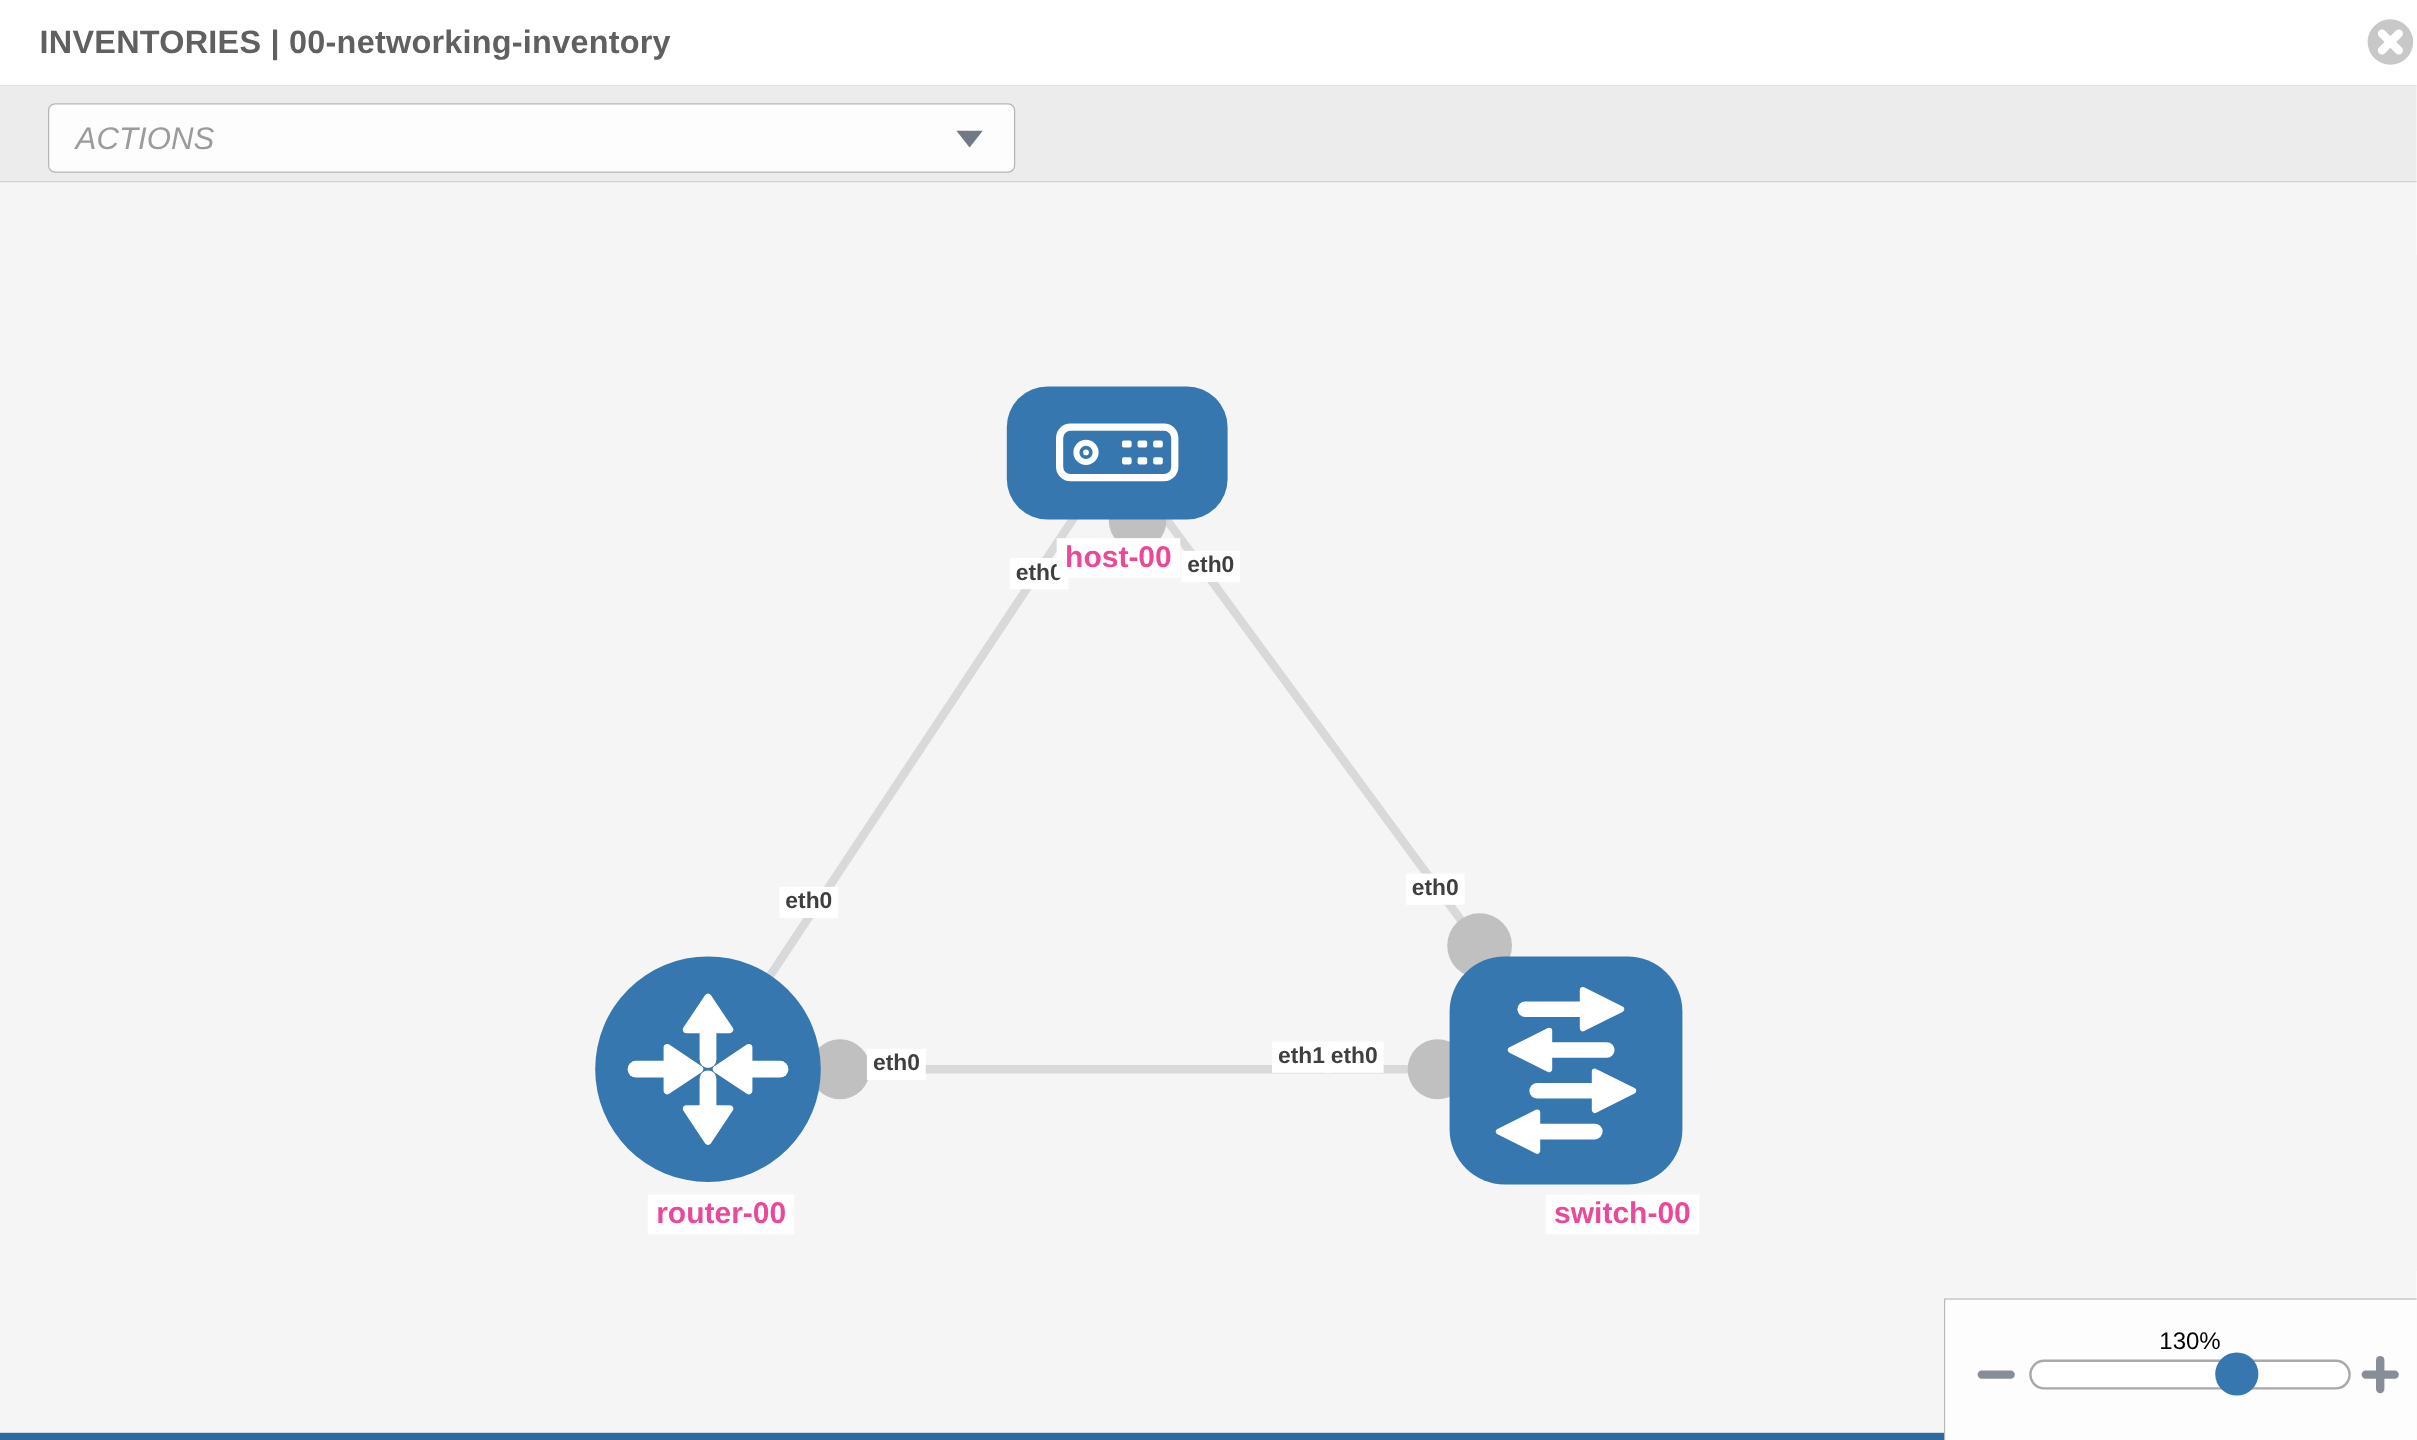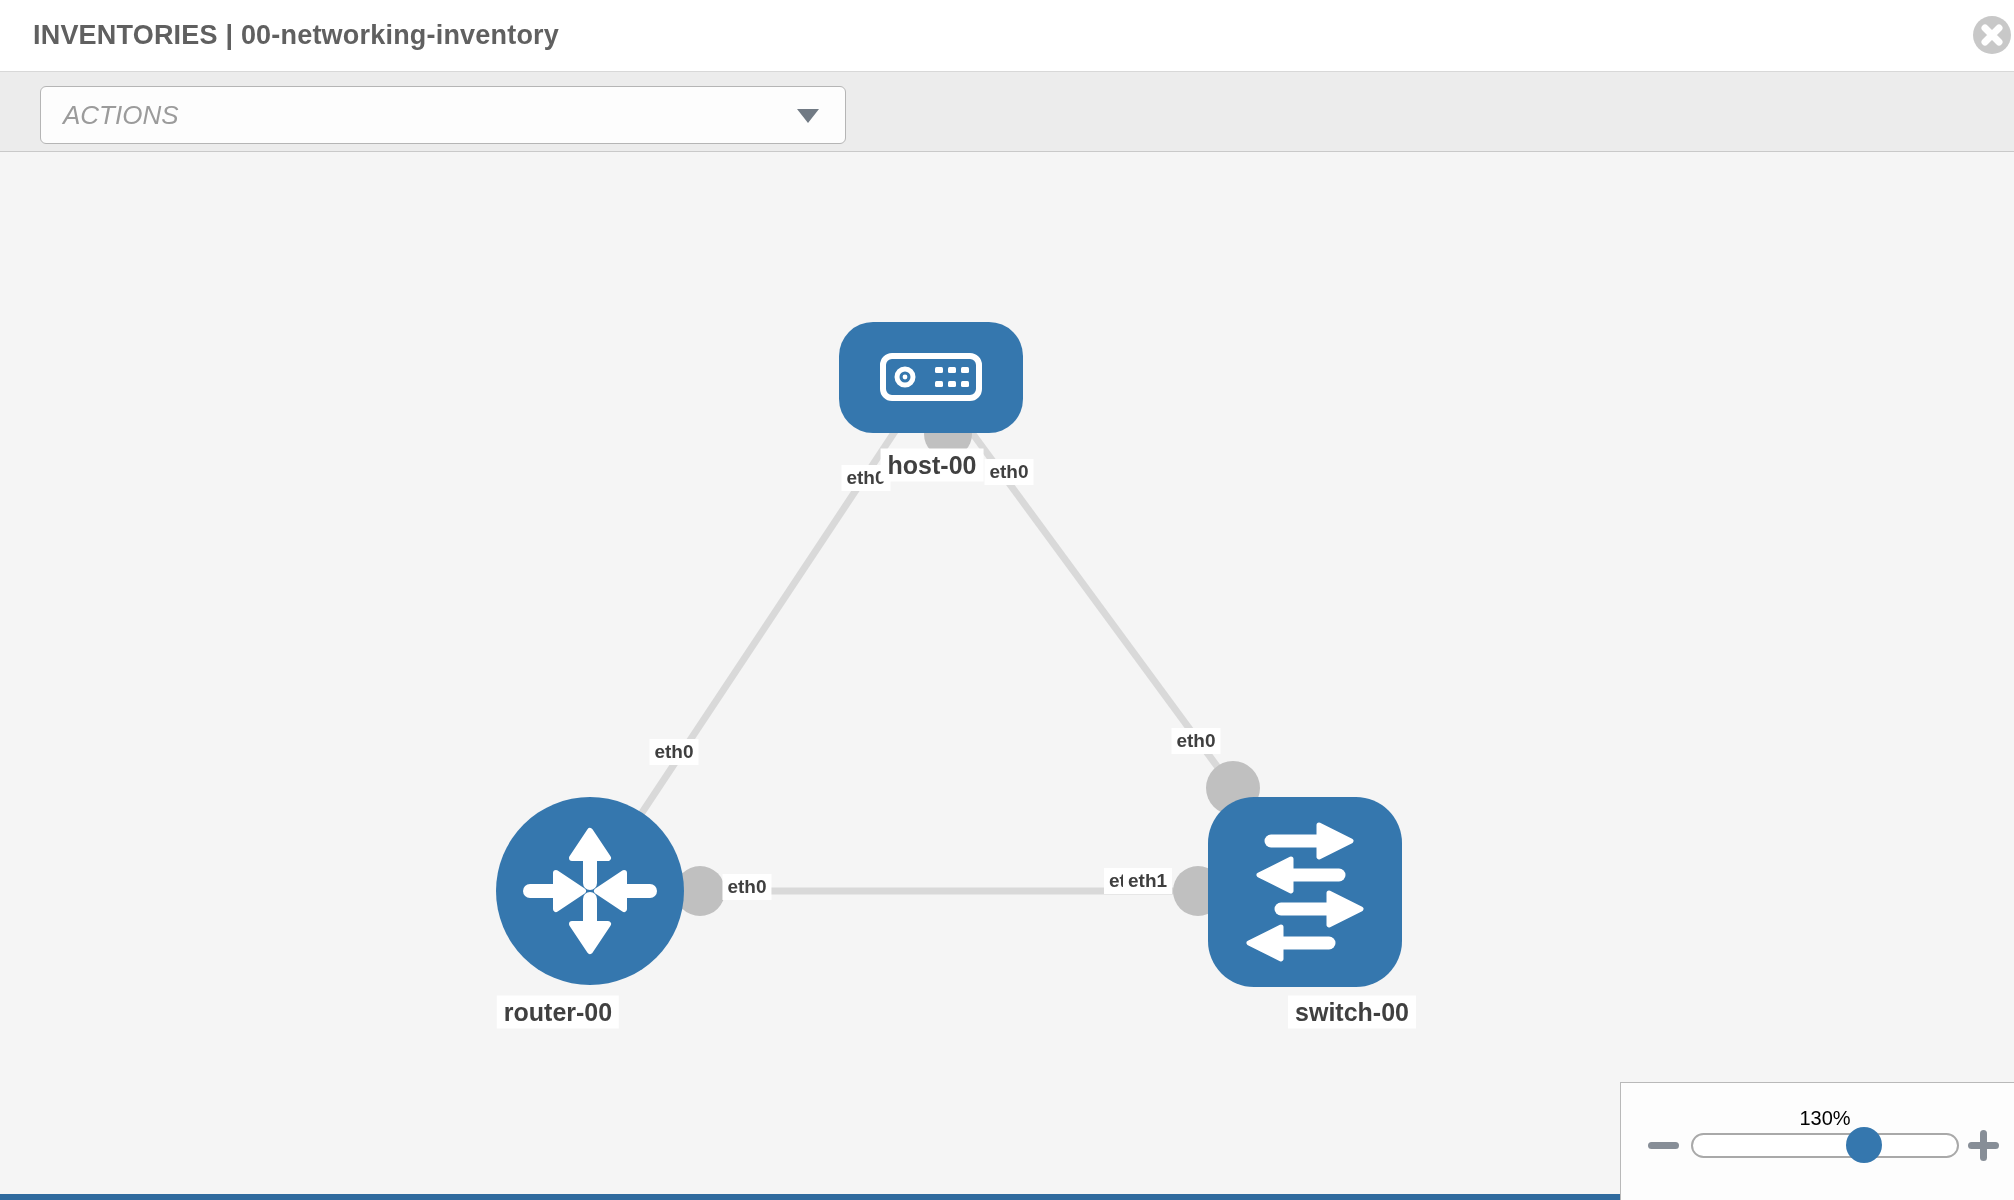--- a/index.html
+++ b/index.html
@@ -18,21 +18,21 @@
   .actions-box { left:40px; width:806px; }
   .search-box  { left:1203px; width:777px; }
   .tool-icon { position:absolute; cursor:pointer; }
 
   
   .canvas-bg { position:absolute; left:0; top:152px; width:2014px; height:1048px; background:#f5f5f5; }
   .topo-svg { position:absolute; left:0; top:152px; }
 
   .chip { position:absolute; background:#ffffff; color:#3f3f3f; white-space:nowrap; padding:2px 5px; transform:translate(-50%,-50%);font-weight:bold; }
   .chip.eth { font-size:19px; }
-  .chip.node-label { font-size:25px; color:#404040; padding:2px 7px; }
+  .chip.node-label { font-size:25px; color:#ec4899; padding:2px 7px; }
   .chip.anchor-left { transform:translate(0,-50%); }
 
   
   .zoom-panel { position:absolute; left:1620px; top:1082px; width:395px; height:119px; background:#fdfdfd; border:1px solid #b9b9b9; box-sizing:content-box; }
   .zoom-level { position:absolute; left:70px; top:24px; width:268px; text-align:center; font-size:20px; color:#000000; }
   .zoom-minus { position:absolute; left:27px; top:59px; width:31px; height:7px; border-radius:3.5px; background:#878e97; cursor:pointer; }
   .zoom-track { position:absolute; left:70px; top:50px; width:268px; height:25px; border:2px solid #a9a9a9; border-radius:13px; background:#ffffff; box-sizing:border-box; cursor:pointer; }
   .zoom-thumb { position:absolute; left:225px; top:44px; width:36px; height:36px; border-radius:50%; background:#3577ae; cursor:pointer; }
   .zoom-plus  { position:absolute; left:347px; top:47px; width:31px; height:31px; cursor:pointer; }
   .zoom-plus .pbar-h { position:absolute; left:0; top:12px; width:31px; height:7px; border-radius:3.5px; background:#878e97; }
@@ -131,24 +131,24 @@
       </g>
     </g>
   </svg>
 
   <div class="chip eth" style="left:866px;  top:478px;">eth0</div>
   <div class="chip eth" style="left:674px;  top:752px;">eth0</div>
   <div class="chip eth" style="left:1009px; top:472px;">eth0</div>
   <div class="chip eth" style="left:1196px; top:741px;">eth0</div>
   <div class="chip eth" style="left:747px;  top:887px;">eth0</div>
   <div class="chip eth anchor-left" style="left:1104px; top:881px;">eth0</div>
-  <div class="chip eth anchor-left" style="left:1123px; top:881px;">eth1</div>
+  <div class="chip eth anchor-left" style="left:1060px; top:881px;">eth1</div>
 
   <div class="chip node-label" style="left:932px;  top:465px;">host-00</div>
-  <div class="chip node-label" style="left:558px;  top:1012px;">router-00</div>
+  <div class="chip node-label" style="left:601px;  top:1012px;">router-00</div>
   <div class="chip node-label" style="left:1352px; top:1012px;">switch-00</div>
 
   <div class="bottom-bar"></div>
 
   <div class="zoom-panel">
     <div class="zoom-level">130%</div>
     <div class="zoom-minus"></div>
     <div class="zoom-track"></div>
     <div class="zoom-thumb"></div>
     <div class="zoom-plus">

